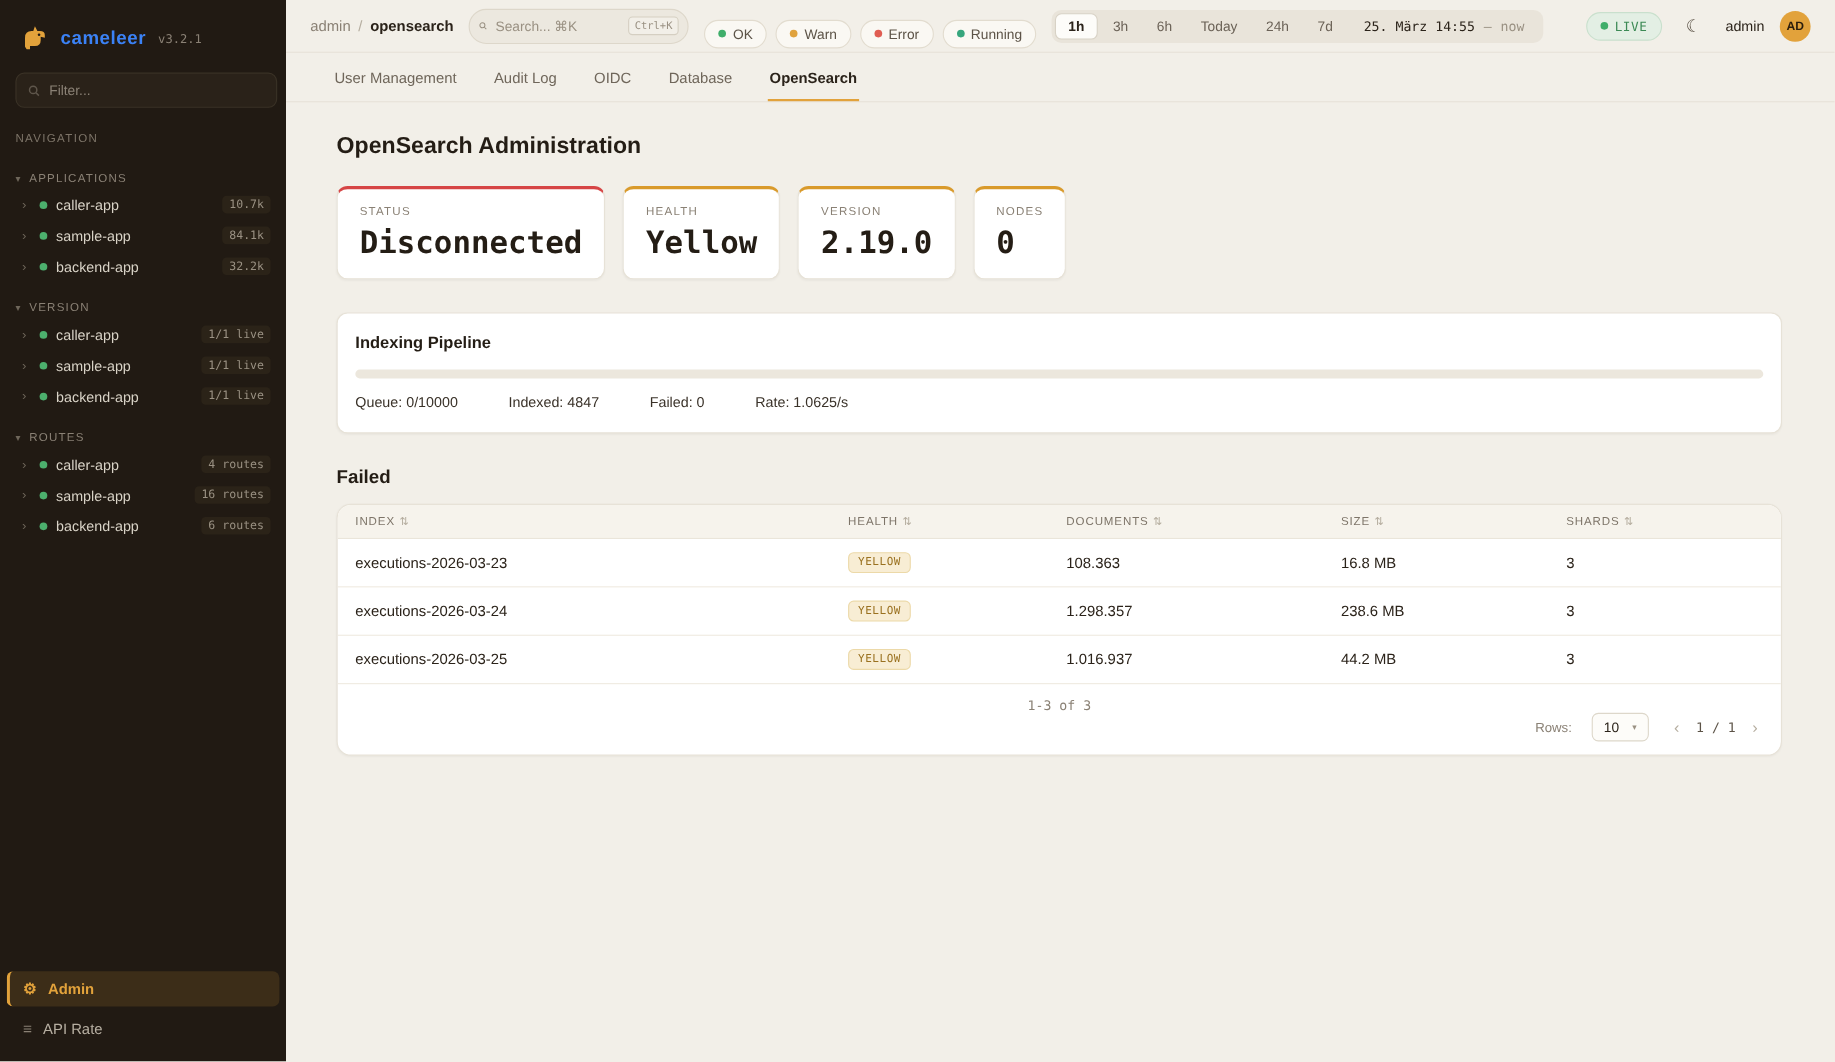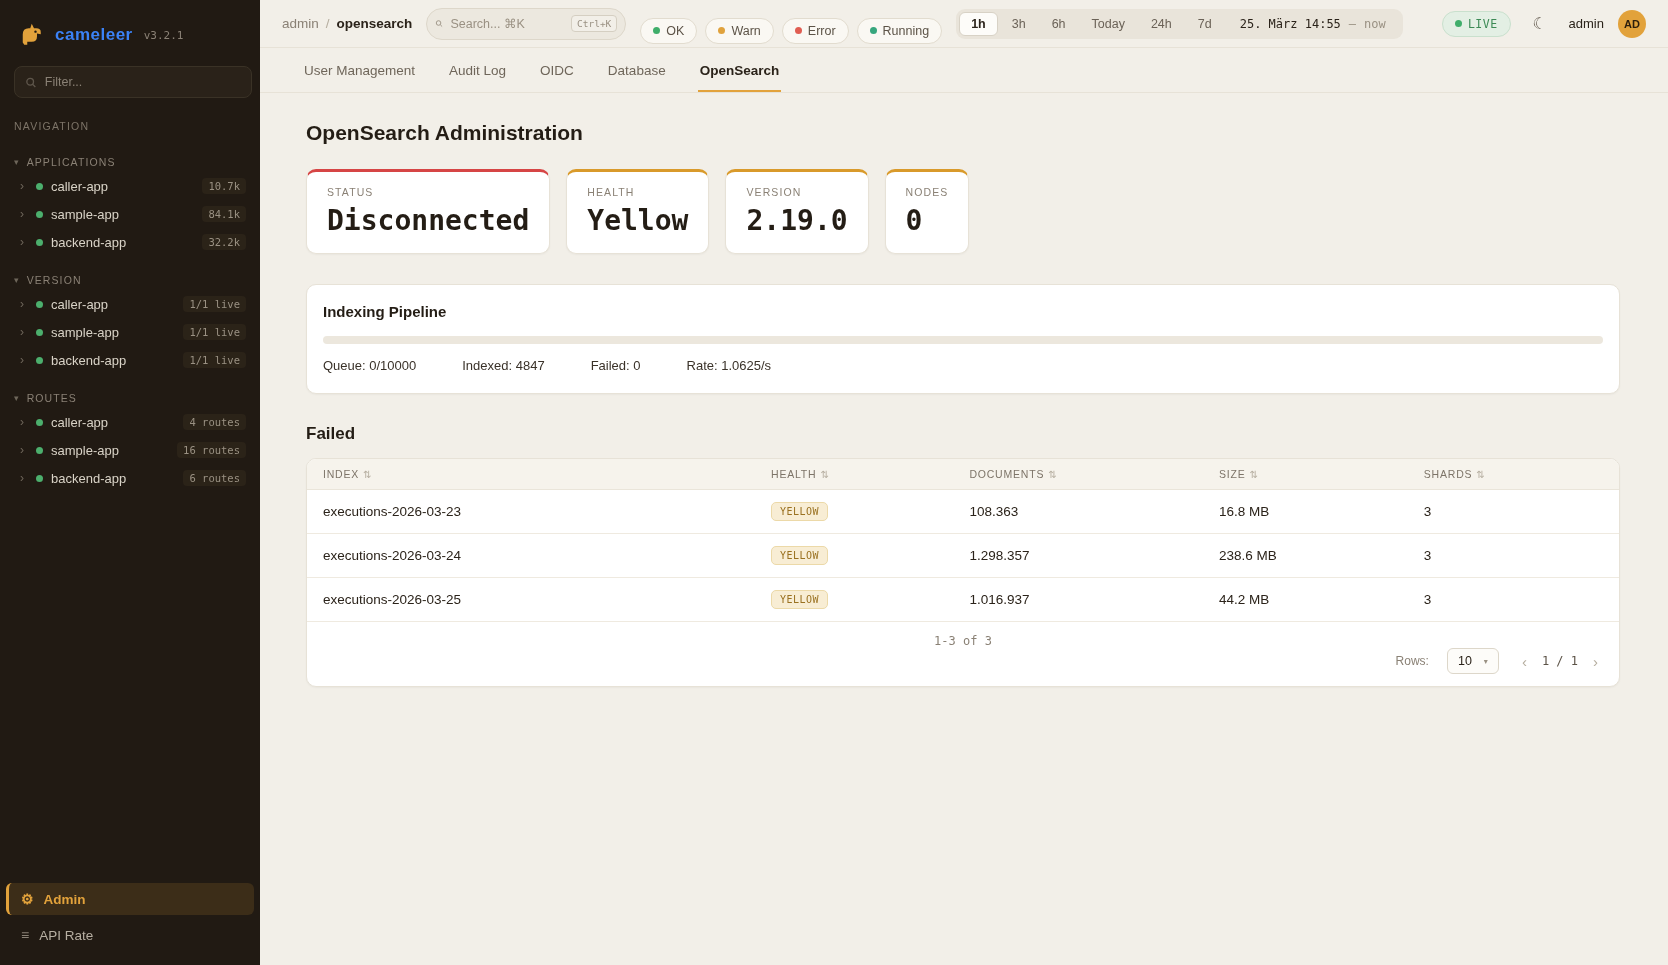--- a/index.html
+++ b/index.html
@@ -151,21 +151,21 @@
     box-shadow:0 1px 2px rgba(0,0,0,.04);
   }
   .pipeline-panel { padding:18px 16px 20px 16px; margin-bottom:30px; }
   .pipeline-title { font-size:15px; font-weight:bold; color:#241d15; margin-bottom:16px; }
   .progress-track { height:8px; background:#ece7dd; border-radius:4px; overflow:hidden; margin-bottom:14px; }
   .progress-fill { height:100%; background:#e2a23b; width:0%; }
   .pipeline-stats { display:flex; gap:46px; font-size:13px; color:#3a3229; }
 
   .section-title { font-size:17px; font-weight:bold; color:#241d15; margin-bottom:14px; }
 
-  .table-panel { overflow:hidden; }
+  .table-panel { overflow:hidden;border-radius:13px; }
   .tbl { width:100%; }
   .tbl-header, .tbl-row {
     display:grid; grid-template-columns:35% 15.5% 19.5% 16% 14%;
     align-items:center;
   }
   .tbl-header {
     background:#f6f3ec; border-bottom:1px solid #eae5da;
     padding:9px 16px; font-size:10.5px; letter-spacing:.8px; color:#7d7468;
   }
   .th { display:flex; align-items:center; gap:4px; cursor:pointer; }

